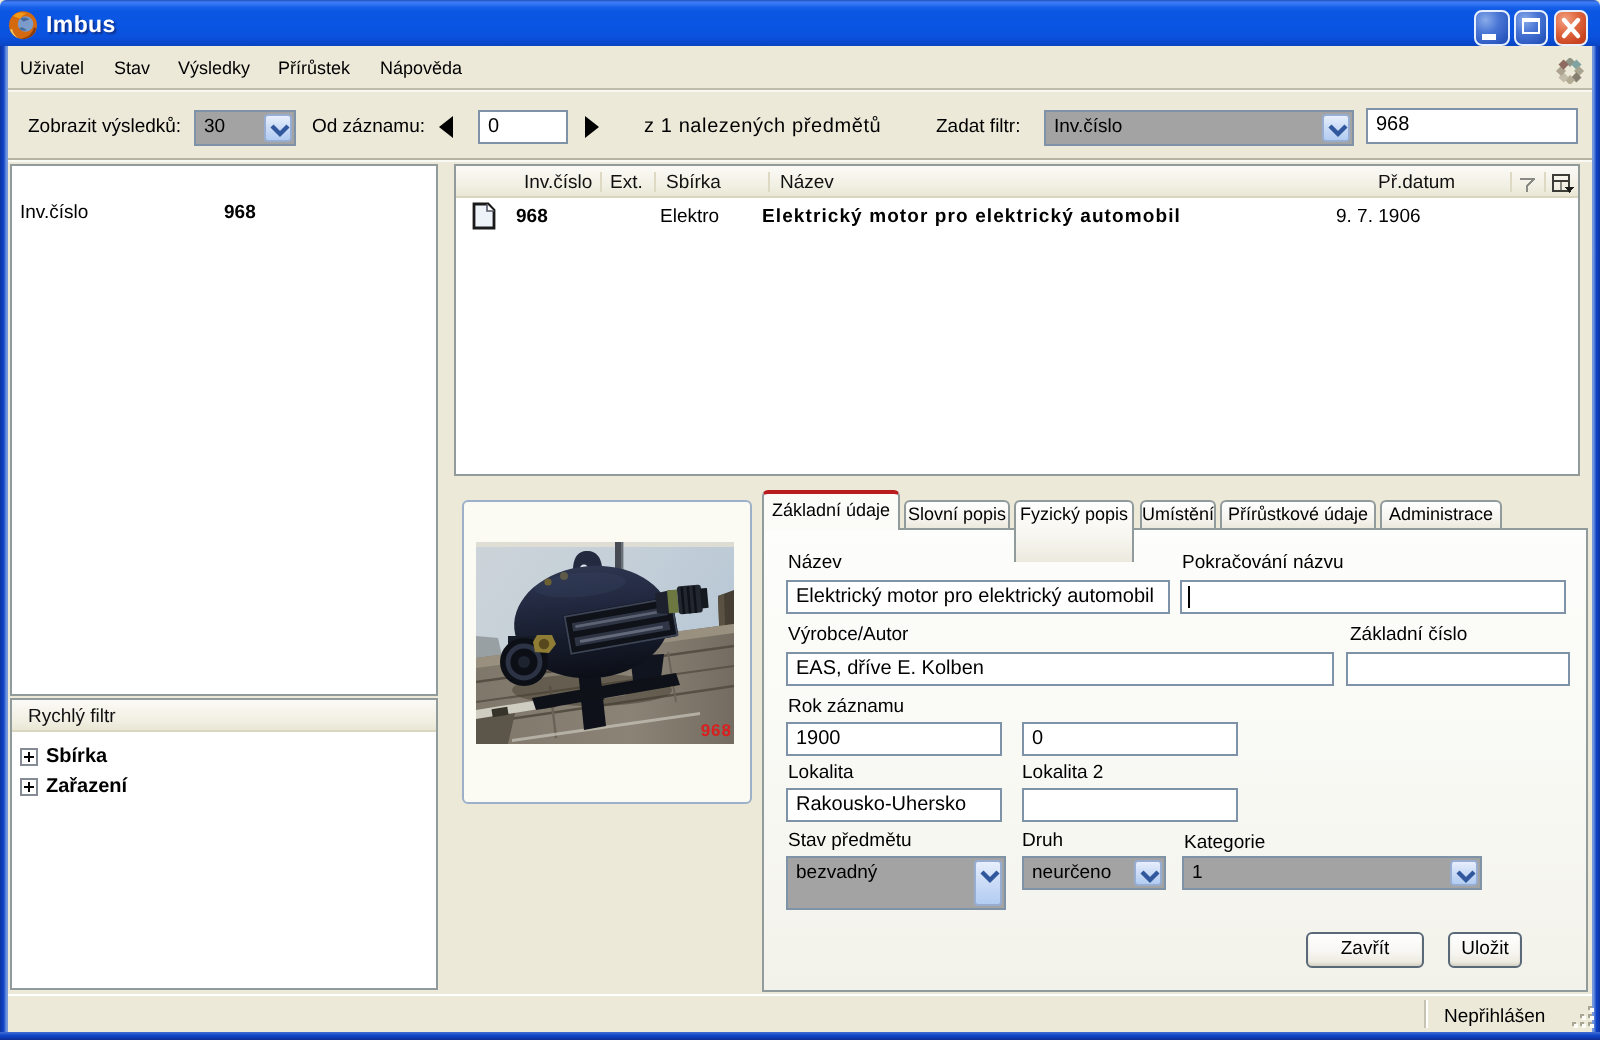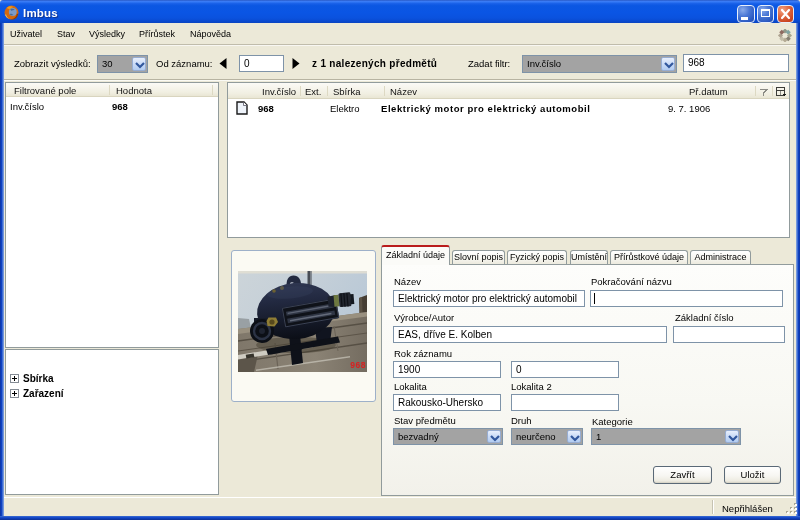--- a/index.html
+++ b/index.html
@@ -103,46 +103,43 @@
     </div>
   </div>
 <div class="abs" style="left:156px;top:58px">Od záznamu:</div>
 <svg width="8" height="11" style="position:absolute;left:219px;top:58px">
     <path d="M7.5 0 L7.5 11 L0.5 5.5 Z" fill="#000"></path>
   </svg>
 <div class="inp" style="left:239px;top:55px;width:45px;height:17px">0</div>
 <svg width="8" height="11" style="position:absolute;left:292px;top:58px">
     <path d="M0.5 0 L0.5 11 L7.5 5.5 Z" fill="#000"></path>
   </svg>
-<div class="abs" style="left:312px;top:58px;font-weight:bold;font-size:10px;letter-spacing:0.3px">z 1 nalezených předmětů</div>
+<div class="abs" style="left:322px;top:58px;font-weight:normal;font-size:10px;letter-spacing:0.3px">z 1 nalezených předmětů</div>
 <div class="abs" style="left:468px;top:58px">Zadat filtr:</div>
 <div class="combo" style="left:522px;top:55px;width:155px;height:18px">
     <div class="ct">Inv.číslo</div>
  <div class="cb">
       <svg width="12" height="10">
         <path d="M2 2 L6 6 L10 2" stroke="#31579d" stroke-width="2.2" fill="none"></path>
       </svg>
     </div>
   </div>
 <div class="inp" style="left:683px;top:54px;width:106px;height:18px">968</div>
 <div id="toolsep"></div>
 <div id="toolsep2"></div>
 
 <div class="panel" style="left:5px;top:82px;width:214px;height:266px">
- <div class="phead">
-  <div class="col" style="left:8px">Filtrované pole</div>
-  <div class="col" style="left:110px">Hodnota</div>
-  <div class="colsep" style="left:103px"></div>
-  <div class="colsep" style="left:206px"></div>
- </div>
  <div style="position:absolute;left:4px;top:18px;font-size:9.5px">Inv.číslo</div>
  <div style="position:absolute;left:106px;top:18px;font-size:9.5px;font-weight:bold">968</div>
 </div>
 
 <div class="panel" style="left:5px;top:349px;width:214px;height:146px">
+ <div class="phead" style="height:16px">
+  <div class="col" style="left:8px;top:3px">Rychlý filtr</div>
+ </div>
  <div style="position:absolute;left:4px;top:24px;width:9px;height:9px;border:1px solid #848b94;background:#fff">
   <div style="position:absolute;left:1px;top:3px;width:5px;height:1px;background:#000"></div>
   <div style="position:absolute;left:3px;top:1px;width:1px;height:5px;background:#000"></div>
  </div>
  <div style="position:absolute;left:17px;top:23px;font-weight:bold;font-size:10px">Sbírka</div>
  <div style="position:absolute;left:4px;top:39px;width:9px;height:9px;border:1px solid #848b94;background:#fff">
   <div style="position:absolute;left:1px;top:3px;width:5px;height:1px;background:#000"></div>
   <div style="position:absolute;left:3px;top:1px;width:1px;height:5px;background:#000"></div>
  </div>
  <div style="position:absolute;left:17px;top:38px;font-weight:bold;font-size:10px">Zařazení</div>
@@ -253,21 +250,21 @@
   <circle cx="44" cy="17" r="2" fill="#5e5a48"></circle>
   <circle cx="36" cy="20" r="1.8" fill="#6b6032"></circle>
   <text x="128" y="97" font-family="Liberation Sans,sans-serif" font-size="8.5" font-weight="bold" fill="#d92020" text-anchor="end" letter-spacing="0.5">968</text>
  </svg>
 </div>
 
 <div style="position:absolute;left:381px;top:264px;width:413px;height:232px;background:linear-gradient(180deg,#fdfdfb 0%,#f8f8f3 60%,#f2f1ea 100%);border:1px solid #919b9c"></div>
 <div class="tab active" style="left:381px;top:245px;width:69px;height:19px;line-height:17px">Základní údaje</div>
 <div style="position:absolute;left:382px;top:263px;width:67px;height:2px;background:#fbfbf8;z-index:6"></div>
 <div class="tab" style="left:452px;top:250px;width:53px;height:14px;line-height:13px">Slovní popis</div>
-<div class="tab" style="left:507px;top:250px;width:60px;height:14px;line-height:13px">Fyzický popis</div>
+<div class="tab" style="left:507px;top:250px;width:60px;height:31px;line-height:13px">Fyzický popis</div>
 <div class="tab" style="left:570px;top:250px;width:38px;height:14px;line-height:13px">Umístění</div>
 <div class="tab" style="left:610px;top:250px;width:78px;height:14px;line-height:13px">Přírůstkové údaje</div>
 <div class="tab" style="left:690px;top:250px;width:61px;height:14px;line-height:13px">Administrace</div>
 
 <div class="abs" style="left:394px;top:276px">Název</div>
 <div class="abs" style="left:591px;top:276px">Pokračování názvu</div>
 <div class="inp" style="left:393px;top:290px;width:192px;height:17px">Elektrický motor pro elektrický automobil</div>
 <div class="inp" style="left:590px;top:290px;width:193px;height:17px">
     <div style="position:absolute;left:3px;top:2px;width:1px;height:11px;background:#000"></div>
   </div>
@@ -278,21 +275,21 @@
 <div class="abs" style="left:394px;top:348px">Rok záznamu</div>
 <div class="inp" style="left:393px;top:361px;width:108px;height:17px">1900</div>
 <div class="inp" style="left:511px;top:361px;width:108px;height:17px">0</div>
 <div class="abs" style="left:394px;top:381px">Lokalita</div>
 <div class="abs" style="left:511px;top:381px">Lokalita 2</div>
 <div class="inp" style="left:393px;top:394px;width:108px;height:17px">Rakousko-Uhersko</div>
 <div class="inp" style="left:511px;top:394px;width:108px;height:17px"></div>
 <div class="abs" style="left:394px;top:415px">Stav předmětu</div>
 <div class="abs" style="left:511px;top:415px">Druh</div>
 <div class="abs" style="left:592px;top:416px">Kategorie</div>
-<div class="combo" style="left:393px;top:428px;width:110px;height:17px">
+<div class="combo" style="left:393px;top:428px;width:110px;height:27px">
     <div class="ct">bezvadný</div>
  <div class="cb">
       <svg width="12" height="10">
         <path d="M2 2 L6 6 L10 2" stroke="#31579d" stroke-width="2.2" fill="none"></path>
       </svg>
     </div>
   </div>
 <div class="combo" style="left:511px;top:428px;width:72px;height:17px">
     <div class="ct">neurčeno</div>
  <div class="cb">
@@ -303,21 +300,21 @@
   </div>
 <div class="combo" style="left:591px;top:428px;width:150px;height:17px">
     <div class="ct">1</div>
  <div class="cb">
       <svg width="12" height="10">
         <path d="M2 2 L6 6 L10 2" stroke="#31579d" stroke-width="2.2" fill="none"></path>
       </svg>
     </div>
   </div>
 <div class="xpbtn" style="left:653px;top:466px;width:59px;height:18px;line-height:16px">Zavřít</div>
-<div class="xpbtn" style="left:724px;top:466px;width:57px;height:18px;line-height:16px">Uložit</div>
+<div class="xpbtn" style="left:724px;top:466px;width:37px;height:18px;line-height:16px">Uložit</div>
 
 <div id="statusbar"></div>
 <div class="abs" style="left:712px;top:500px;width:1px;height:14px;background:#c6c3b2"></div>
 <div class="abs" style="left:713px;top:500px;width:1px;height:14px;background:#fff"></div>
 <div class="abs" style="left:722px;top:503px">Nepřihlášen</div>
 <svg width="12" height="12" style="position:absolute;left:786px;top:503px">
  <g>
   <rect x="8" y="8" width="2" height="2" fill="#aaa694"></rect>
       <rect x="9" y="9" width="2" height="2" fill="#fdfcf8"></rect>
   <rect x="8" y="4" width="2" height="2" fill="#aaa694"></rect>

